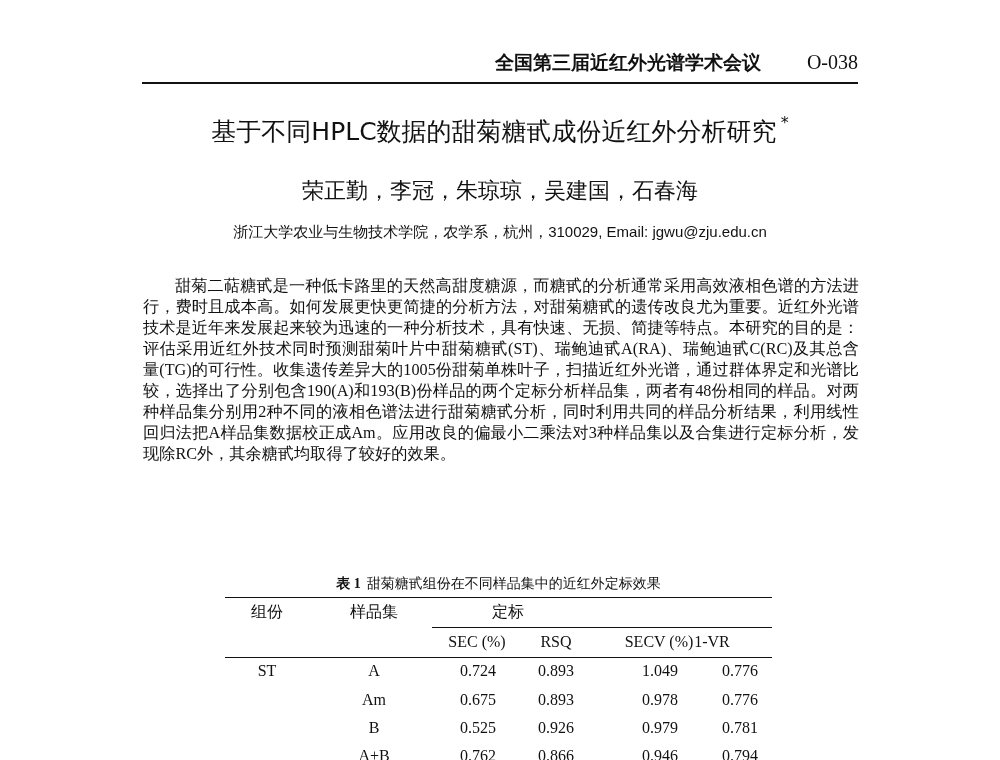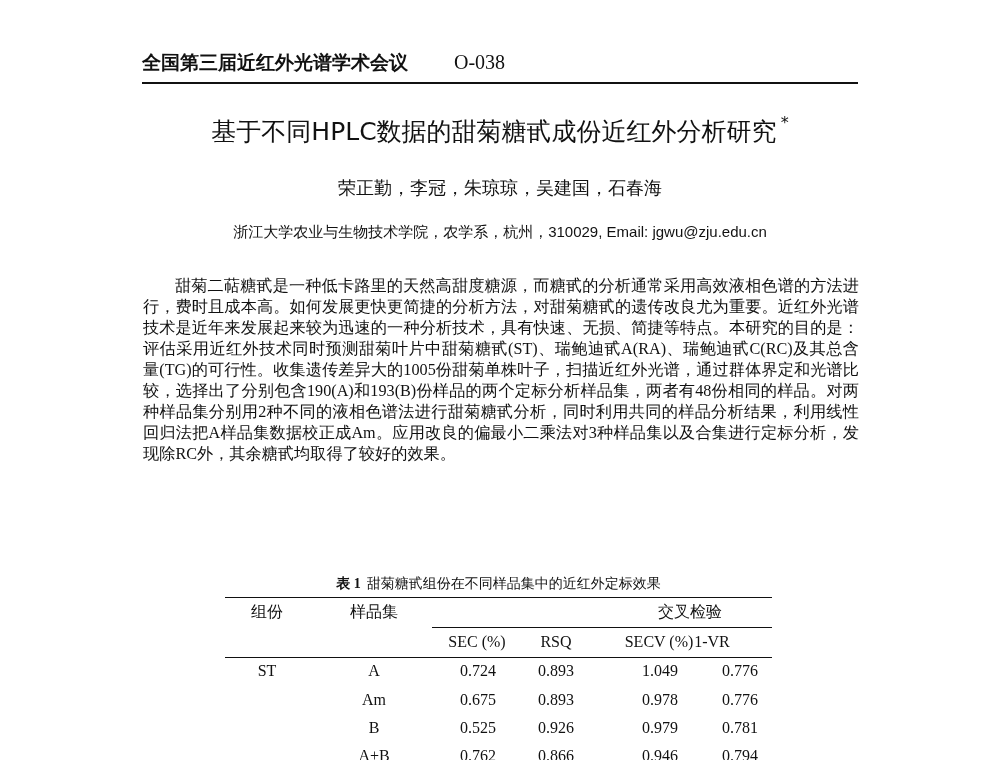--- a/index.html
+++ b/index.html
@@ -6,38 +6,38 @@
   body {
     width: 1000px; height: 760px; overflow: hidden; position: relative;
     color: #111111;
     font-family: "DejaVu Serif", "Liberation Serif", serif;
   }
   .page { position: absolute; left: 0; top: 0; width: 1000px; height: 760px; }
 
   
   .run-header {
     position: absolute; top: 50px; left: 142px; width: 716px; height: 28px;
-    text-align: left; font-size: 19px; font-weight: bold; letter-spacing: 0px;
+    text-align: right; font-size: 19px; font-weight: bold; letter-spacing: 0px;
     font-family: "DejaVu Sans", "Liberation Sans", sans-serif;
   }
   .run-header .code {
     display: inline-block; margin-left: 46px; font-weight: normal;
     font-family: "Liberation Serif", "DejaVu Serif", serif; font-size: 20px;
   }
   .header-rule { position: absolute; top: 82px; left: 142px; width: 716px; height: 0; border-top: 2px solid #111; }
 
   
   .title {
     position: absolute; top: 115px; left: 100px; width: 800px; text-align: center;
     font-family: "DejaVu Sans", "Liberation Sans", sans-serif; font-size: 25px; font-weight: normal;
   }
   .title sup { font-size: 16px; vertical-align: top; position: relative; top: -2px; margin-left: 4px; }
   .authors {
     position: absolute; top: 176px; left: 100px; width: 800px; text-align: center;
-    font-family: Liberation Mono, monospace; font-size: 18px;
+    font-family: Liberation Mono, monospace; font-size: 22px;
   }
   .affil {
     position: absolute; top: 223px; left: 100px; width: 800px; text-align: center;
     font-size: 15px; font-family: Liberation Sans, sans-serif;
   }
 
   
   .abstract {
     position: absolute; top: 276px; left: 143px; width: 716px;
     font-size: 16.2px; line-height: 21px; text-align: justify;
@@ -79,21 +79,21 @@
   <div class="tbl-caption">
     <span class="num">表 1</span><span>甜菊糖甙组份在不同样品集中的近红外定标效果</span>
   </div>
 
   <div class="rule" style="top:597px; left:225px; width:547px;"></div>
   <div class="rule" style="top:627px; left:432px; width:340px; border-top-width:1px;"></div>
   <div class="rule" style="top:657px; left:225px; width:547px;"></div>
 
   <div class="cell" style="top:602px; left:232px; width:70px;">组份</div>
   <div class="cell" style="top:602px; left:332px; width:84px;">样品集</div>
-  <div class="cell" style="top:602px; left:608px; width:164px;">交叉检验</div>
+  <div class="cell" style="top:602px; left:432px; width:152px;">定标</div>
 
   <div class="cell" style="top:633px; left:432px; width:90px;text-align:center;">SEC (%)</div>
   <div class="cell" style="top:633px; left:528px; width:56px;">RSQ</div>
   <div class="cell" style="top:633px; left:606px; width:106px;">SECV (%)</div>
   <div class="cell" style="top:633px; left:684px; width:56px;">1-VR</div>
 
   <div>
     <div class="cell" style="top:662px; left:232px; width:70px;">ST</div>
     <div class="cell" style="top:662px; left:332px; width:84px;">A</div>
     <div class="cell" style="top:662px; left:440px; width:76px;">0.724</div>

